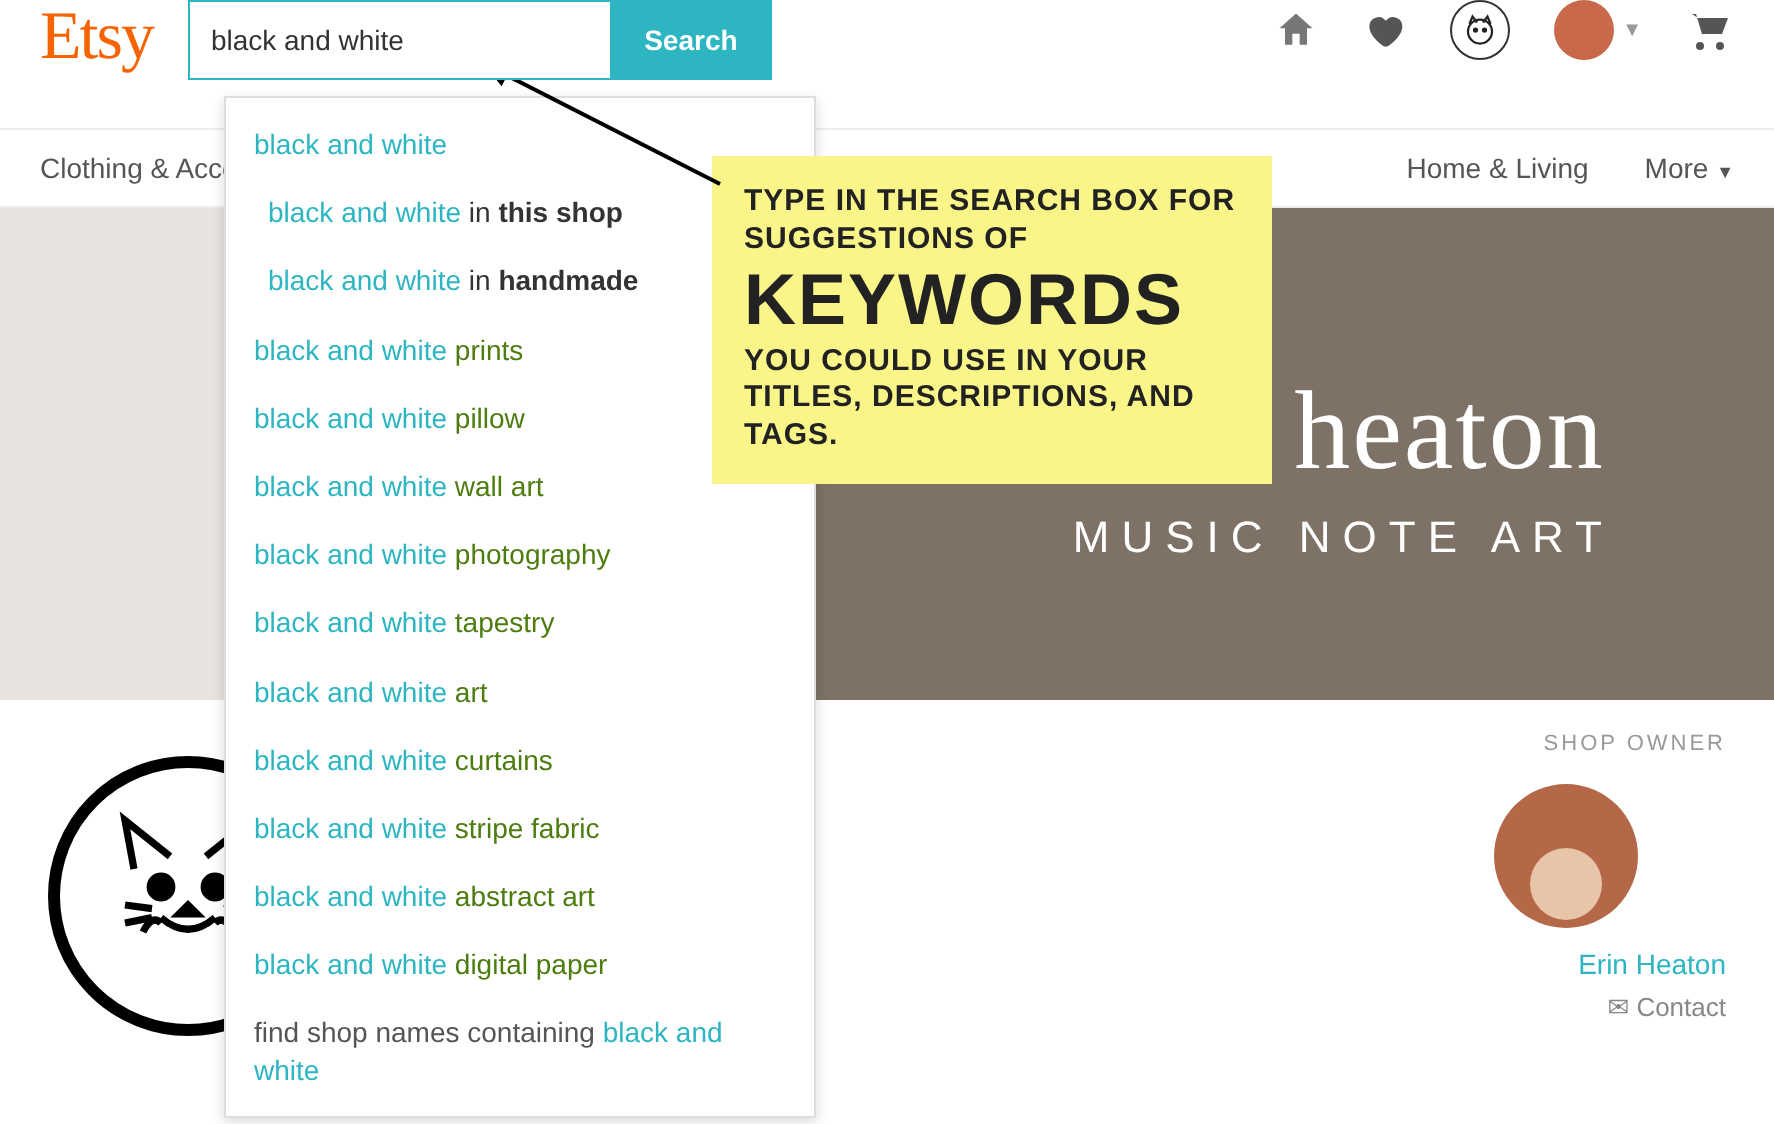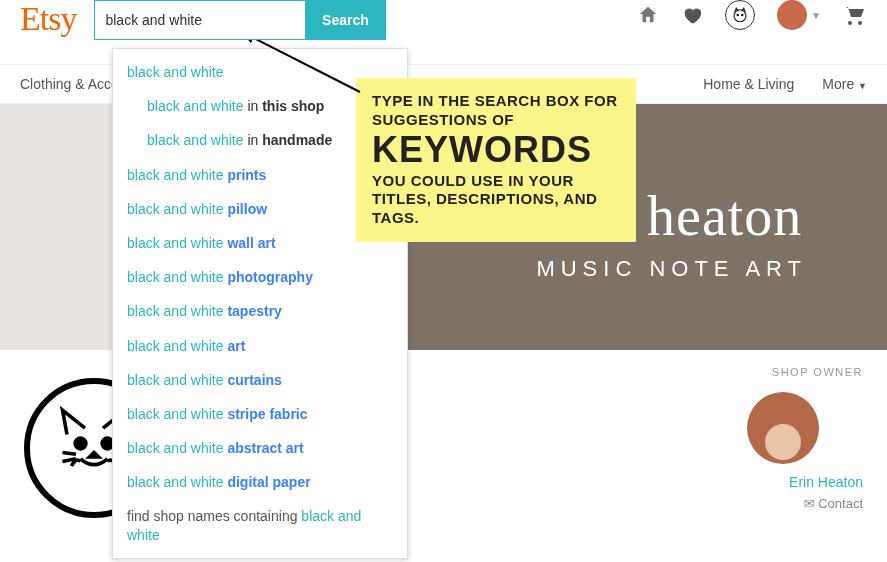--- a/index.html
+++ b/index.html
@@ -12,23 +12,23 @@
   .search-btn{width:80px;height:38px;background:#2db5c2;color:#fff;border:none;font-size:14px;font-weight:bold;cursor:pointer}
   .header-right{margin-left:auto;display:flex;align-items:center;gap:22px}
   .hicon{color:#666;display:flex;align-items:center;font-size:22px}
   .cat-avatar{width:30px;height:30px;border:1.5px solid #333;border-radius:50%;display:flex;align-items:center;justify-content:center;font-size:14px}
   .user-avatar{width:30px;height:30px;border-radius:50%;background:#c8694a;display:inline-block}
   .user-wrap{display:flex;align-items:center;gap:4px;color:#999;font-size:10px}
   .nav{height:40px;border-top:1px solid #eee;border-bottom:1px solid #eee;display:flex;align-items:center;padding:0 20px;gap:28px;font-size:14px;color:#555;position:relative;z-index:5}
   .nav span{cursor:pointer}
   .dropdown{position:absolute;top:48px;left:112px;width:296px;background:#fff;border:1px solid #ddd;box-shadow:0 2px 6px rgba(0,0,0,0.15);z-index:20;padding:6px 0}
   .dd-item{padding:8px 14px;font-size:14px;color:#2db5c2;cursor:pointer;line-height:1.3}
-  .dd-item.indent{padding-left:34px}
+  .dd-item.indent{padding-left:21px}
   .dd-item .dark{color:#333}
-  .dd-item .bold{font-weight:bold;color:#3b82f6}
+  .dd-item .bold{font-weight:normal;color:#4d7c0f}
   .dd-find{color:#555}
   .dd-find .q{color:#2db5c2}
   .banner{position:absolute;top:104px;left:0;right:0;height:246px;background:#7d7265;z-index:1}
   .banner-left{position:absolute;left:0;top:0;width:120px;height:100%;background:#e8e3de}
   .banner-txt{position:absolute;right:80px;top:80px;color:#fff;text-align:center}
   .banner-script{font-family:'Brush Script MT',cursive;font-size:56px;letter-spacing:1px}
   .banner-sub{font-size:22px;letter-spacing:6px;font-weight:300;margin-top:8px}
   .callout{position:absolute;top:78px;left:356px;width:280px;background:#faf589;padding:14px 16px;z-index:25;font-family:'Arial Black',sans-serif;color:#222}
   .co-small{font-size:15px;line-height:1.25;font-weight:900;text-transform:uppercase;letter-spacing:0.5px}
   .co-big{font-size:36px;line-height:1;font-weight:900;margin:2px 0 4px 0;letter-spacing:1px}

